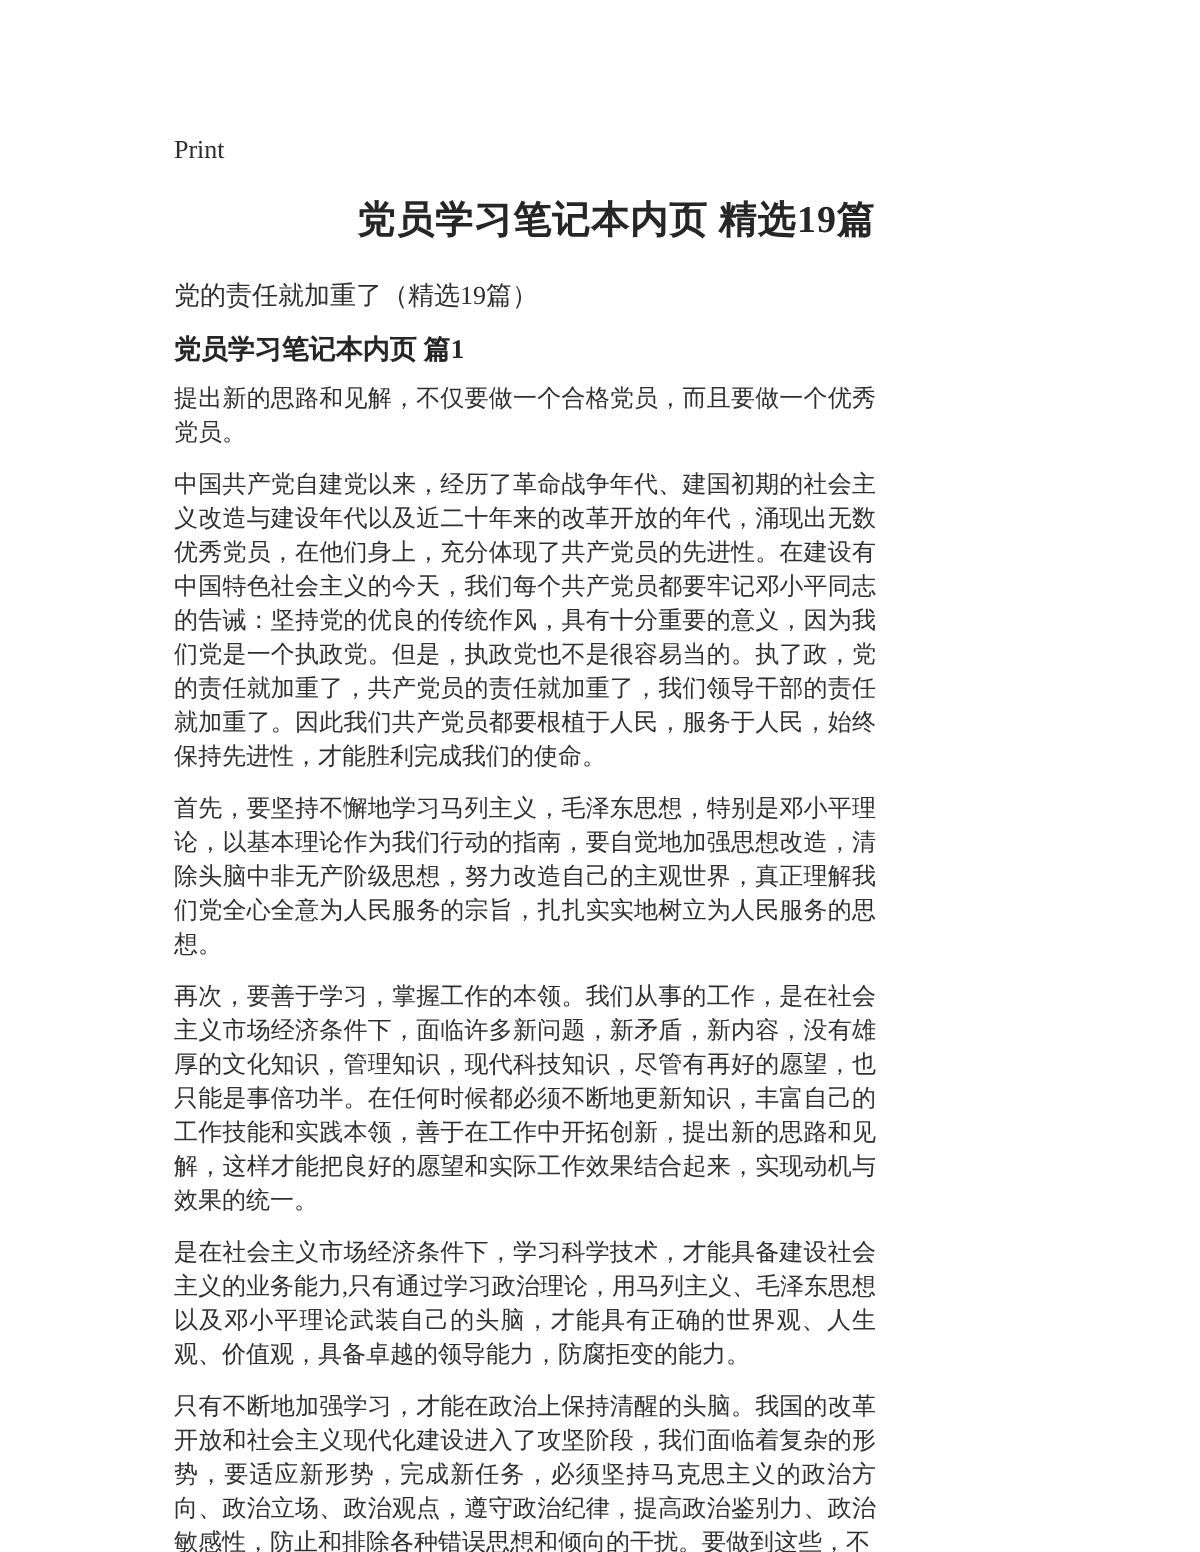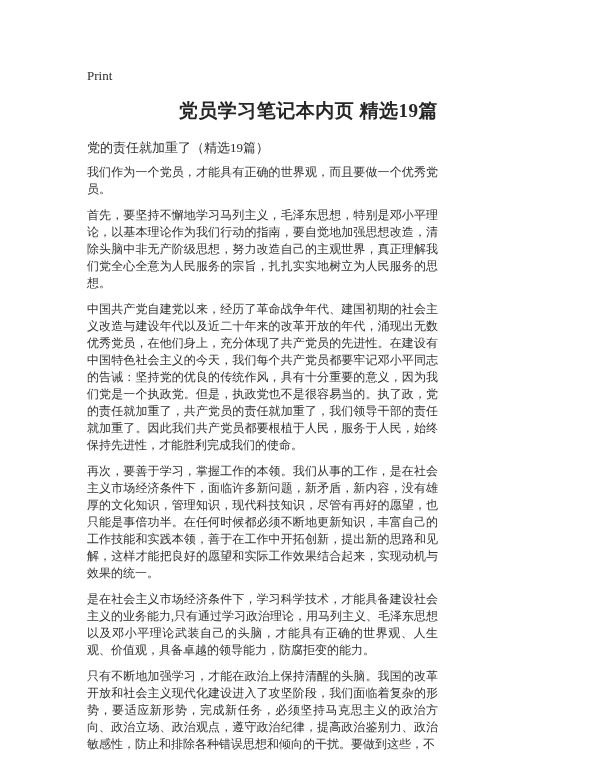--- a/index.html
+++ b/index.html
@@ -67,23 +67,24 @@
 <body>
 
 <div class="page">
 
   <a class="print-link">Print</a>
 
   <h1 class="doc-title">党员学习笔记本内页 精选19篇</h1>
 
   <div class="doc-subtitle">党的责任就加重了（精选19篇）</div>
 
+  <h2 class="section-heading">党员学习笔记本内页 篇1</h2>
 
   <div class="article">
-    <p>我们作为一个党员，才能具有正确的世界观，而且要做一个优秀党员。</p>
+    <p>提出新的思路和见解，不仅要做一个合格党员，而且要做一个优秀党员。</p>
+    <p>中国共产党自建党以来，经历了革命战争年代、建国初期的社会主义改造与建设年代以及近二十年来的改革开放的年代，涌现出无数优秀党员，在他们身上，充分体现了共产党员的先进性。在建设有中国特色社会主义的今天，我们每个共产党员都要牢记邓小平同志的告诫：坚持党的优良的传统作风，具有十分重要的意义，因为我们党是一个执政党。但是，执政党也不是很容易当的。执了政，党的责任就加重了，共产党员的责任就加重了，我们领导干部的责任就加重了。因此我们共产党员都要根植于人民，服务于人民，始终保持先进性，才能胜利完成我们的使命。</p>
     <p>首先，要坚持不懈地学习马列主义，毛泽东思想，特别是邓小平理论，以基本理论作为我们行动的指南，要自觉地加强思想改造，清除头脑中非无产阶级思想，努力改造自己的主观世界，真正理解我们党全心全意为人民服务的宗旨，扎扎实实地树立为人民服务的思想。</p>
-    <p>中国共产党自建党以来，经历了革命战争年代、建国初期的社会主义改造与建设年代以及近二十年来的改革开放的年代，涌现出无数优秀党员，在他们身上，充分体现了共产党员的先进性。在建设有中国特色社会主义的今天，我们每个共产党员都要牢记邓小平同志的告诫：坚持党的优良的传统作风，具有十分重要的意义，因为我们党是一个执政党。但是，执政党也不是很容易当的。执了政，党的责任就加重了，共产党员的责任就加重了，我们领导干部的责任就加重了。因此我们共产党员都要根植于人民，服务于人民，始终保持先进性，才能胜利完成我们的使命。</p>
     <p>再次，要善于学习，掌握工作的本领。我们从事的工作，是在社会主义市场经济条件下，面临许多新问题，新矛盾，新内容，没有雄厚的文化知识，管理知识，现代科技知识，尽管有再好的愿望，也只能是事倍功半。在任何时候都必须不断地更新知识，丰富自己的工作技能和实践本领，善于在工作中开拓创新，提出新的思路和见解，这样才能把良好的愿望和实际工作效果结合起来，实现动机与效果的统一。</p>
     <p>是在社会主义市场经济条件下，学习科学技术，才能具备建设社会主义的业务能力,只有通过学习政治理论，用马列主义、毛泽东思想以及邓小平理论武装自己的头脑，才能具有正确的世界观、人生观、价值观，具备卓越的领导能力，防腐拒变的能力。</p>
     <p>只有不断地加强学习，才能在政治上保持清醒的头脑。我国的改革开放和社会主义现代化建设进入了攻坚阶段，我们面临着复杂的形势，要适应新形势，完成新任务，必须坚持马克思主义的政治方向、政治立场、政治观点，遵守政治纪律，提高政治鉴别力、政治敏感性，防止和排除各种错误思想和倾向的干扰。要做到这些，不</p>
   </div>
 
 </div>
 
 </body></html>

